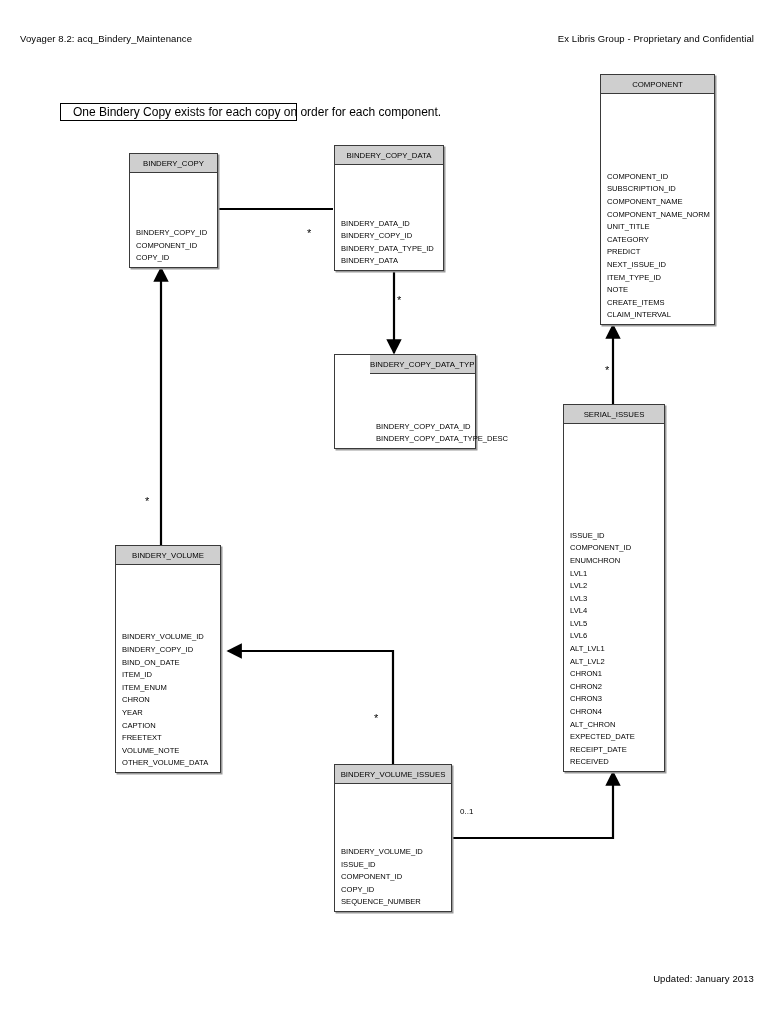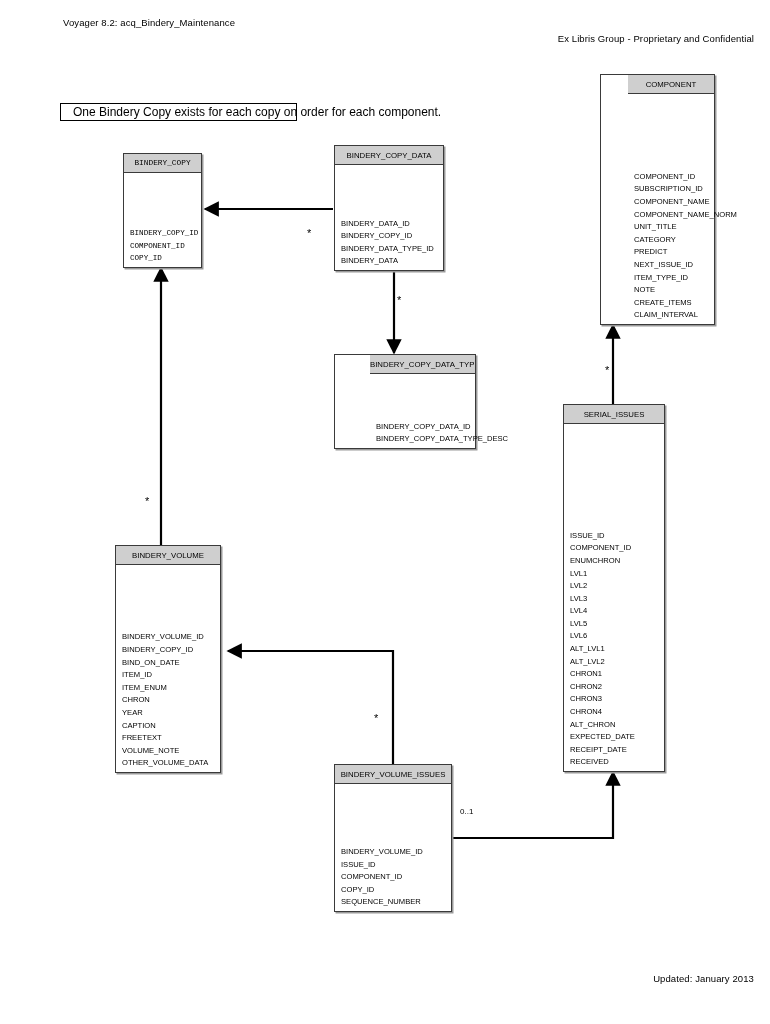--- a/index.html
+++ b/index.html
@@ -3,21 +3,21 @@
 <meta charset="utf-8">
 <style>
   html,body{margin:0;padding:0;background:#fff;}
   body{width:770px;height:1024px;position:relative;
        font-family:"Liberation Sans","DejaVu Sans",sans-serif;
        color:#000;overflow:hidden;}
   #canvas{position:absolute;left:0;top:0;width:770px;height:1024px;}
   #svg-layer{position:absolute;left:0;top:0;width:770px;height:1024px;}
 
   .hdr-text{position:absolute;font-size:9.5px;white-space:nowrap;letter-spacing:.1px;}
-  #doc-title{left:20px;top:17px;margin-left:43px;}
+  #doc-title{left:20px;top:33px;}
   #doc-conf{right:16px;top:33px;padding-left:8px;}
   #doc-updated{right:16px;top:973px;font-size:9.5px;white-space:nowrap;}
 
   .note-box{position:absolute;border:1px solid #000;background:#fff;
             box-sizing:border-box;display:flex;align-items:center;
             padding:0 12px;font-size:12px;white-space:nowrap;}
 
   .entity{position:absolute;box-sizing:border-box;background:#fff;
           border:1px solid #3a3a3a;
           box-shadow:1.5px 1.5px 0 0 #9a9a9a;}
@@ -57,21 +57,21 @@
 
     <path d="M 161 545 L 161 268" stroke="#000" stroke-width="2.2" fill="none" marker-end="url(#arrow)"></path>
 
     <path d="M 613 404 L 613 325" stroke="#000" stroke-width="2.2" fill="none" marker-end="url(#arrow)"></path>
 
     <path d="M 393 764 L 393 651 L 228 651" stroke="#000" stroke-width="2.2" fill="none" marker-end="url(#arrow)"></path>
 
     <path d="M 452 838 L 613 838 L 613 772" stroke="#000" stroke-width="2.2" fill="none" marker-end="url(#arrow)"></path>
   </svg>
 
-  <div class="entity" id="ent-bindery_copy" style="left:123px;top:153px;width:79px;height:115px;font-family:Liberation Mono, monospace;">
+  <div class="entity" id="ent-bindery_copy" style="left:129px;top:153px;width:89px;height:115px;">
     <div class="ent-title">BINDERY_COPY</div>
     <div class="ent-body" style="height:96px;">
       <div class="ent-fields">
         <div class="fld">BINDERY_COPY_ID</div>
         <div class="fld">COMPONENT_ID</div>
         <div class="fld">COPY_ID</div>
       </div>
     </div>
   </div>
 
@@ -90,21 +90,21 @@
   <div class="entity" id="ent-bindery_copy_data_type" style="left:334px;top:354px;width:142px;height:95px;padding-left:35px;">
     <div class="ent-title">BINDERY_COPY_DATA_TYPE</div>
     <div class="ent-body" style="height:76px;">
       <div class="ent-fields">
         <div class="fld">BINDERY_COPY_DATA_ID</div>
         <div class="fld">BINDERY_COPY_DATA_TYPE_DESC</div>
       </div>
     </div>
   </div>
 
-  <div class="entity" id="ent-component" style="left:600px;top:74px;width:115px;height:251px;padding-left:27px;">
+  <div class="entity" id="ent-component" style="left:600px;top:74px;width:115px;height:251px;">
     <div class="ent-title">COMPONENT</div>
     <div class="ent-body" style="height:232px;">
       <div class="ent-fields">
         <div class="fld">COMPONENT_ID</div>
         <div class="fld">SUBSCRIPTION_ID</div>
         <div class="fld">COMPONENT_NAME</div>
         <div class="fld">COMPONENT_NAME_NORM</div>
         <div class="fld">UNIT_TITLE</div>
         <div class="fld">CATEGORY</div>
         <div class="fld">PREDICT</div>

